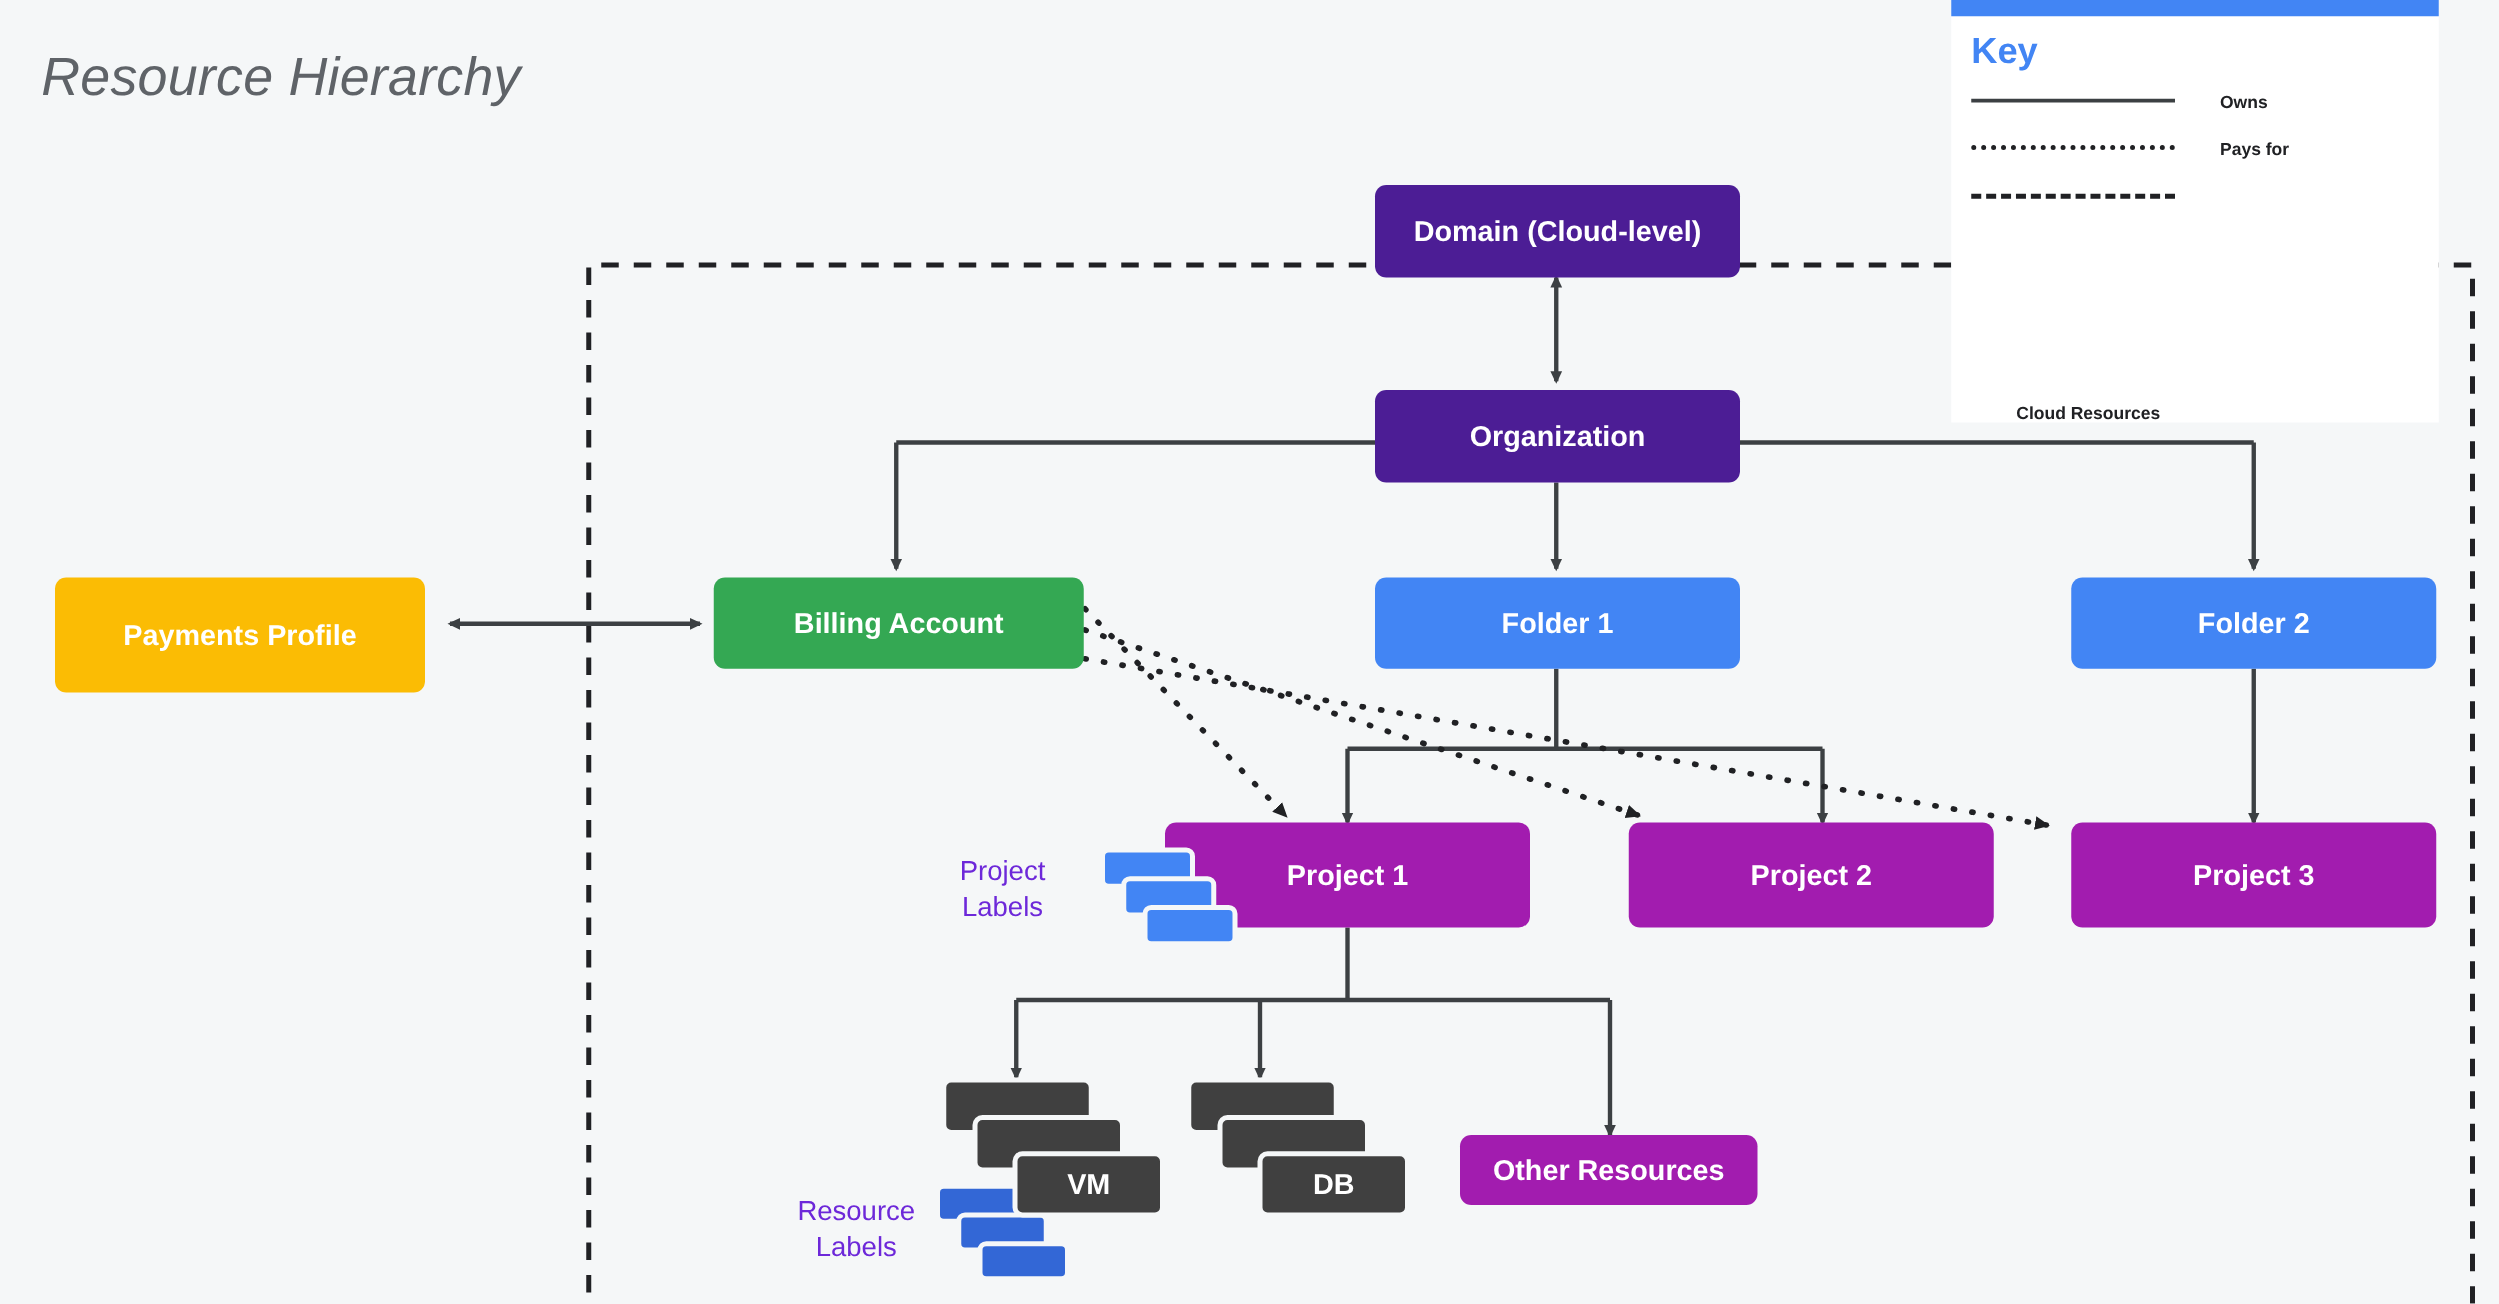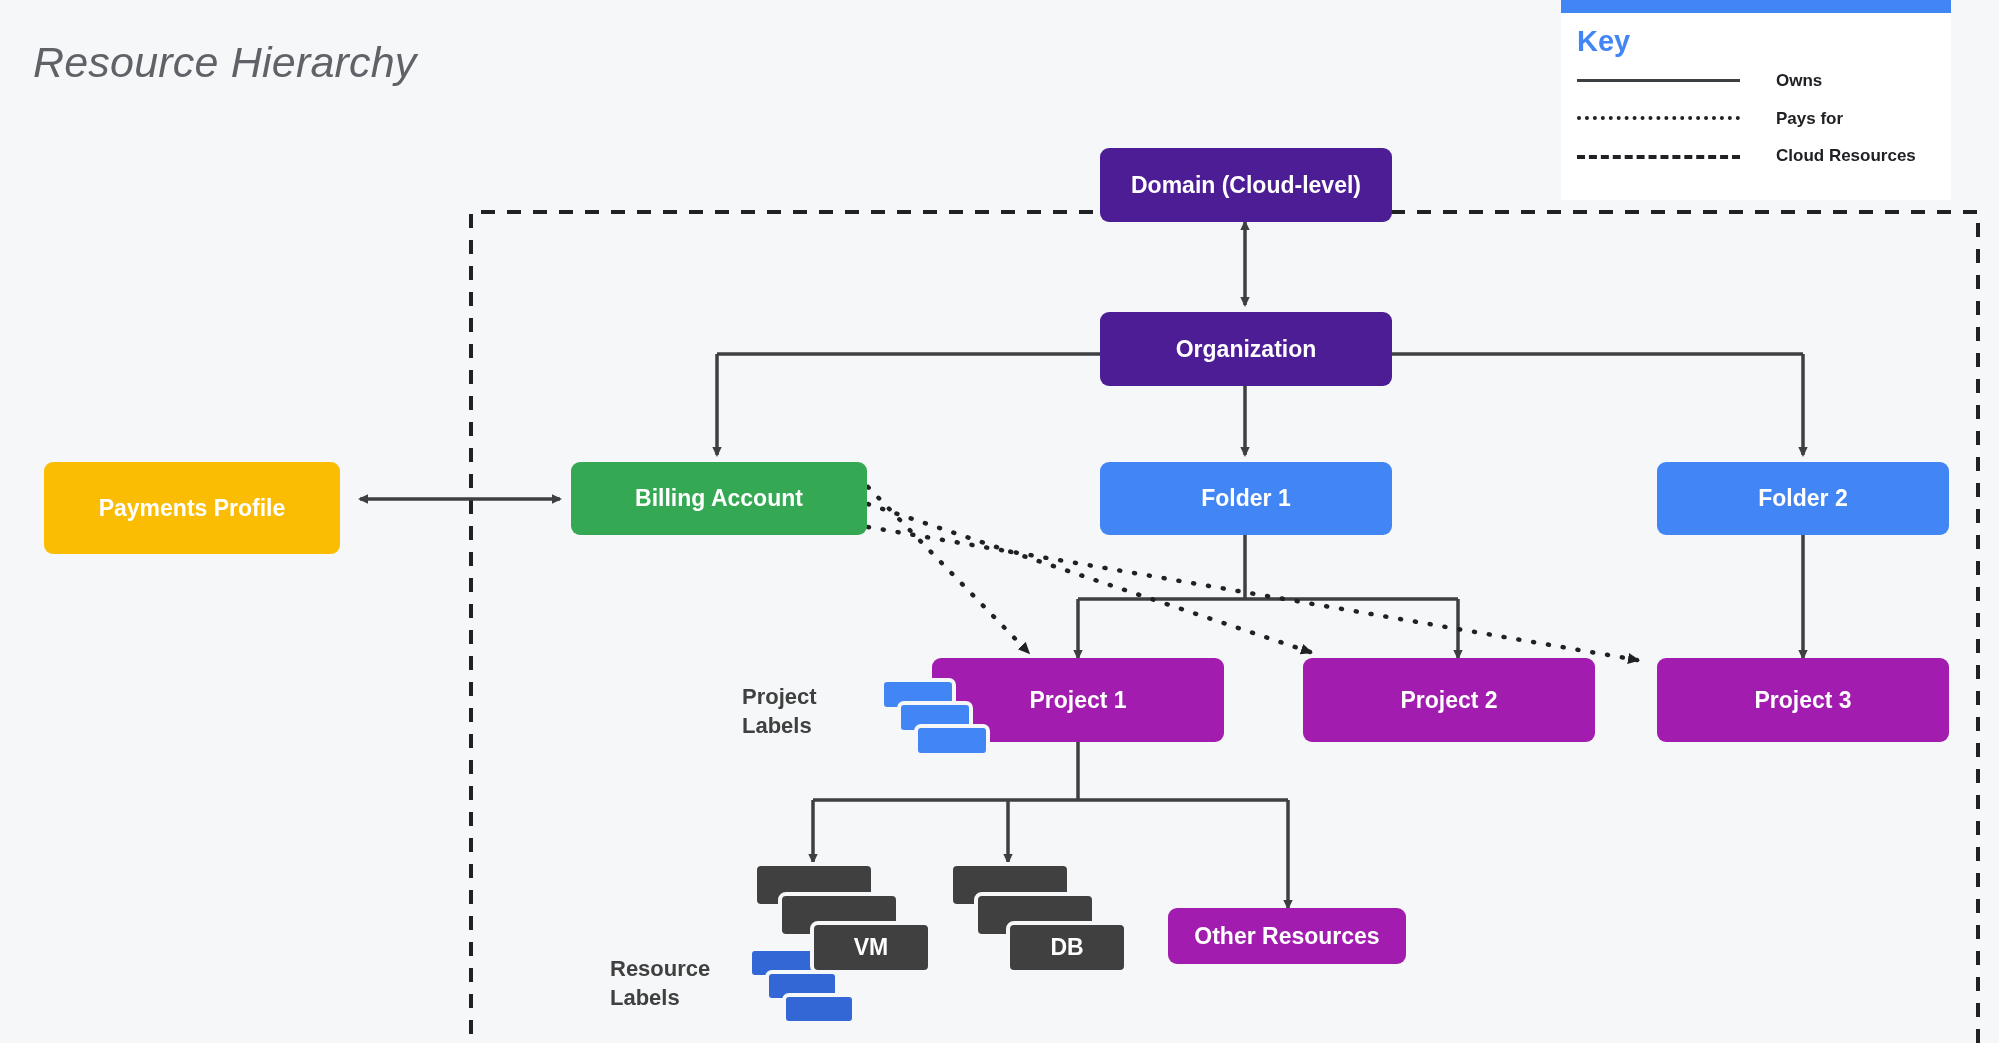--- a/index.html
+++ b/index.html
@@ -64,26 +64,26 @@
     width: 163px;
     flex: 0 0 163px;
     height: 2px;
     position: relative;
   }
   .key-sample.solid  { border-top: 3px solid #3c4043; }
   .key-sample.dotted { border-top: 4px dotted #202124; }
   .key-sample.dashed { border-top: 4px dashed #202124; }
   .key-label {
     margin-left: 36px;
-    font-size: 17px;
+    font-size: 14px;
     font-weight: 700;
     color: #202124;
     line-height: 1.15;
   }
-  .key-row.tall { align-items: flex-start; padding-top: 8px; min-height: 54px; }
+  .key-row.tall { align-items: flex-start; padding-top: 8px; min-height: 54px; flex-direction: column; }
   .key-row.tall .key-sample { margin-top: 9px; }
 
   
   .node {
     position: absolute;
     box-sizing: border-box;
     display: flex;
     align-items: center;
     justify-content: center;
     border-radius: 9px;
@@ -96,25 +96,25 @@
   }
   .node.red    { background: #4c1d95; }
   .node.green  { background: #34a853; }
   .node.yellow { background: #fbbc04; }
   .node.lblue  { background: #4285f4; }
   .node.dblue  { background: #a21caf; }
 
   
   .caption {
     position: absolute;
-    color: #404040;
+    color: #6d28d9;
     font-size: 22px;
-    font-weight: 700;
+    font-weight: 400;
     line-height: 1.3;
-    text-align: left;
+    text-align: center;
     z-index: 21;
   }
 
   
   .stack {
     position: absolute;
     z-index: 22;
   }
   .stack .card {
     position: absolute;

